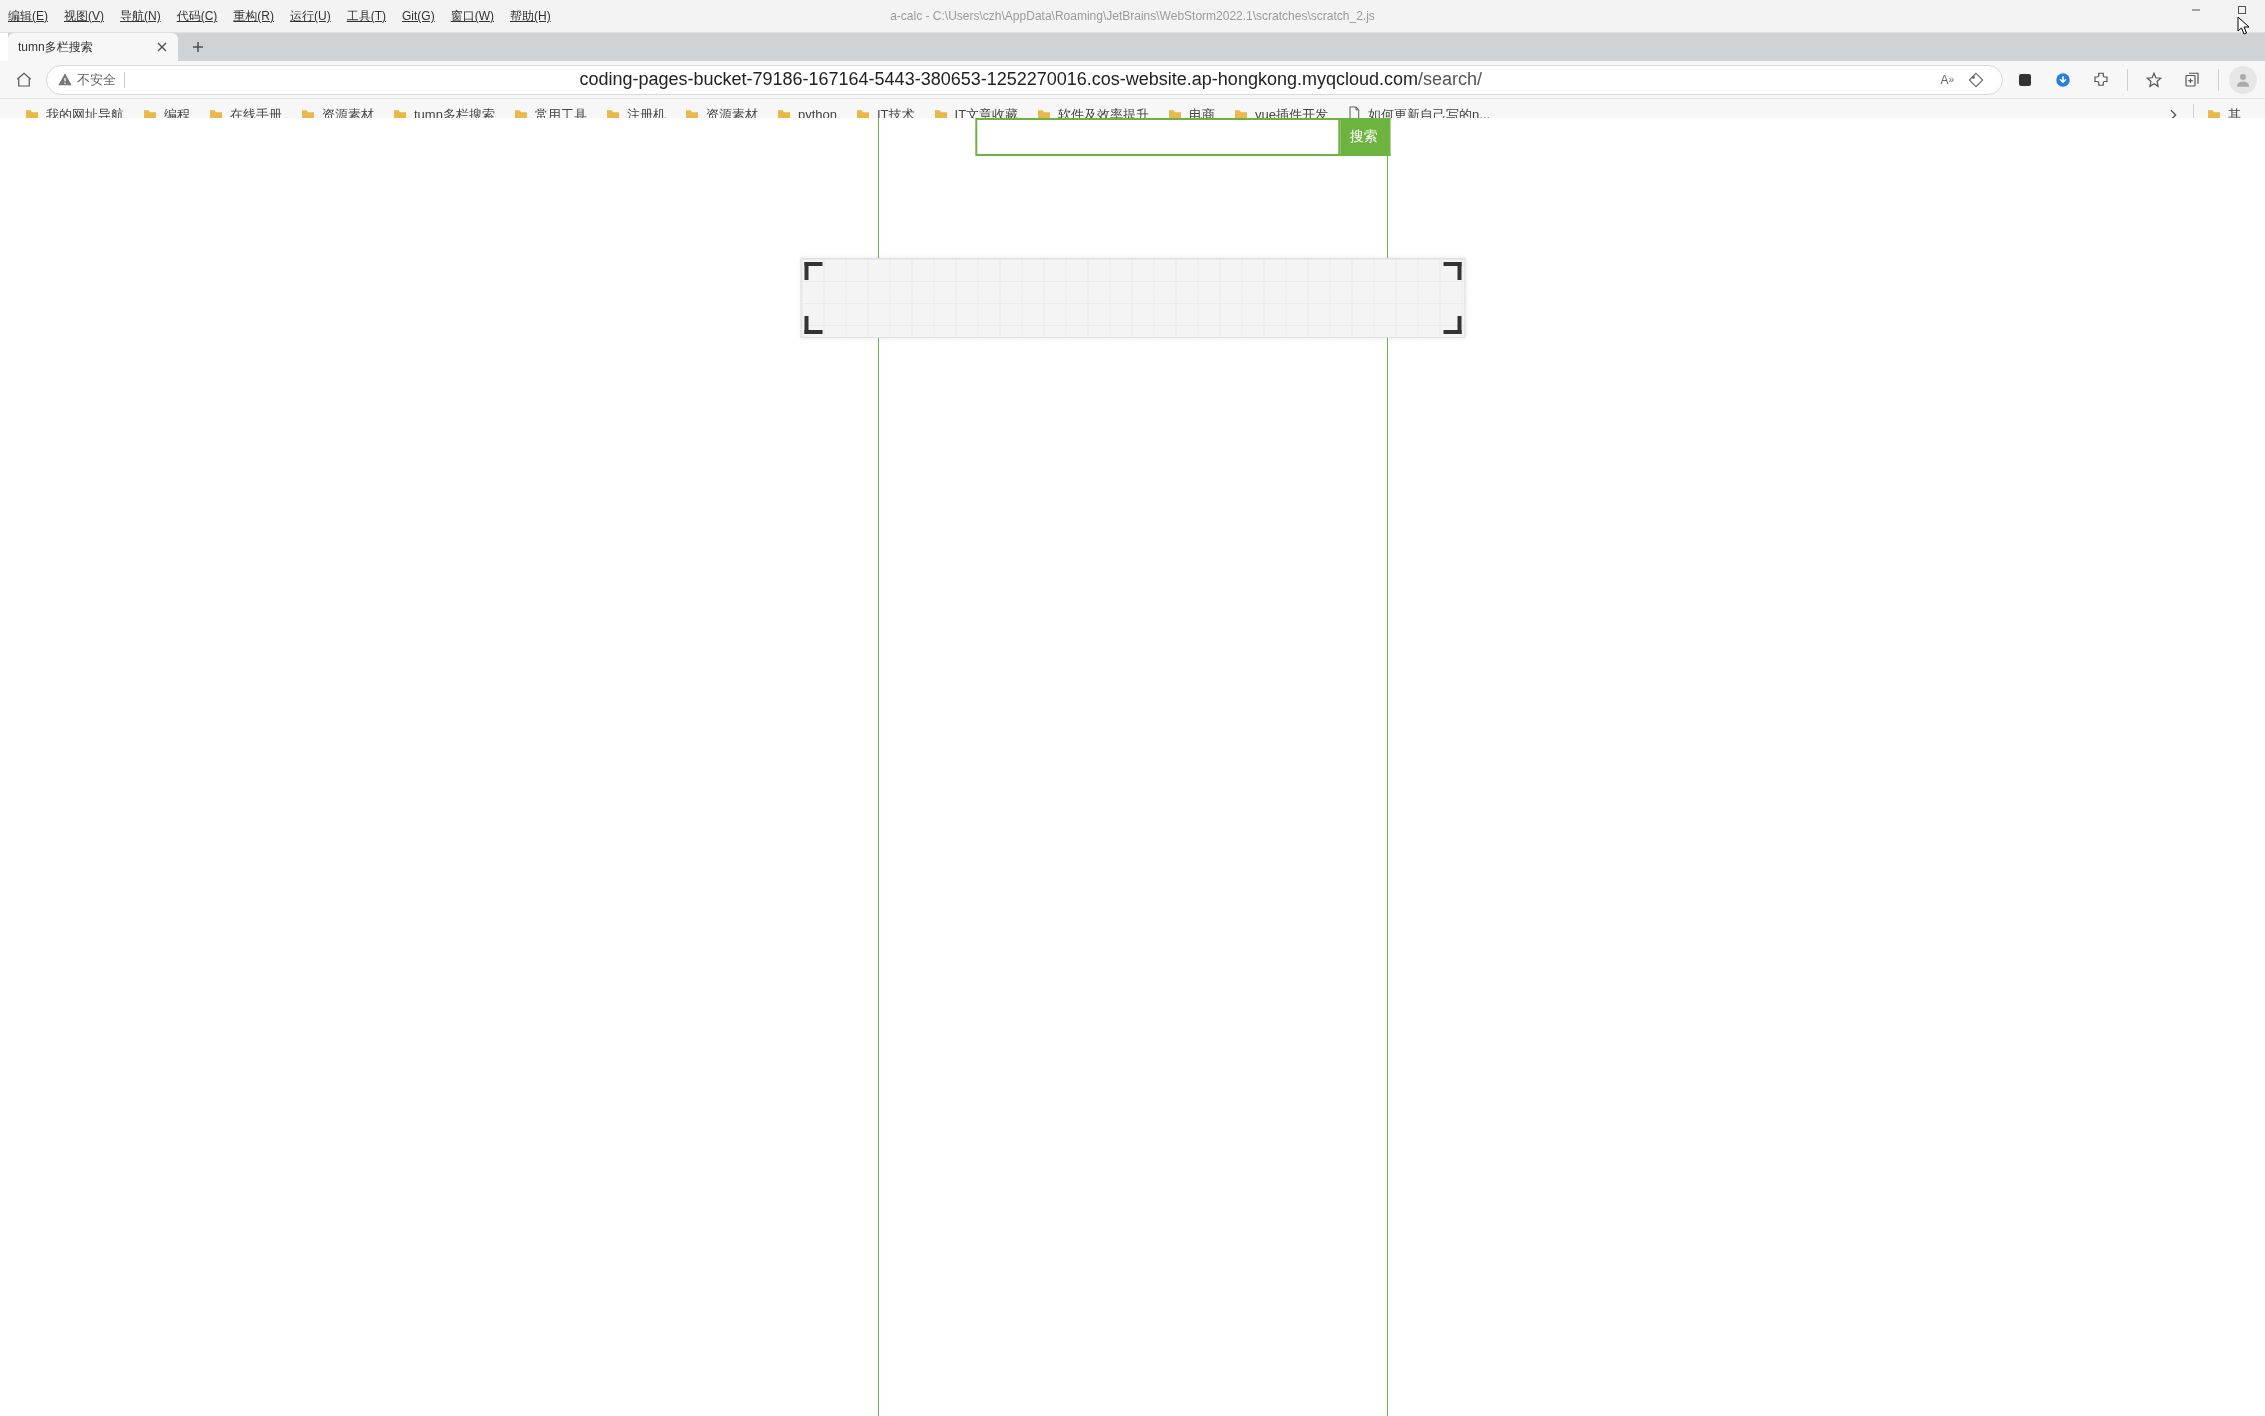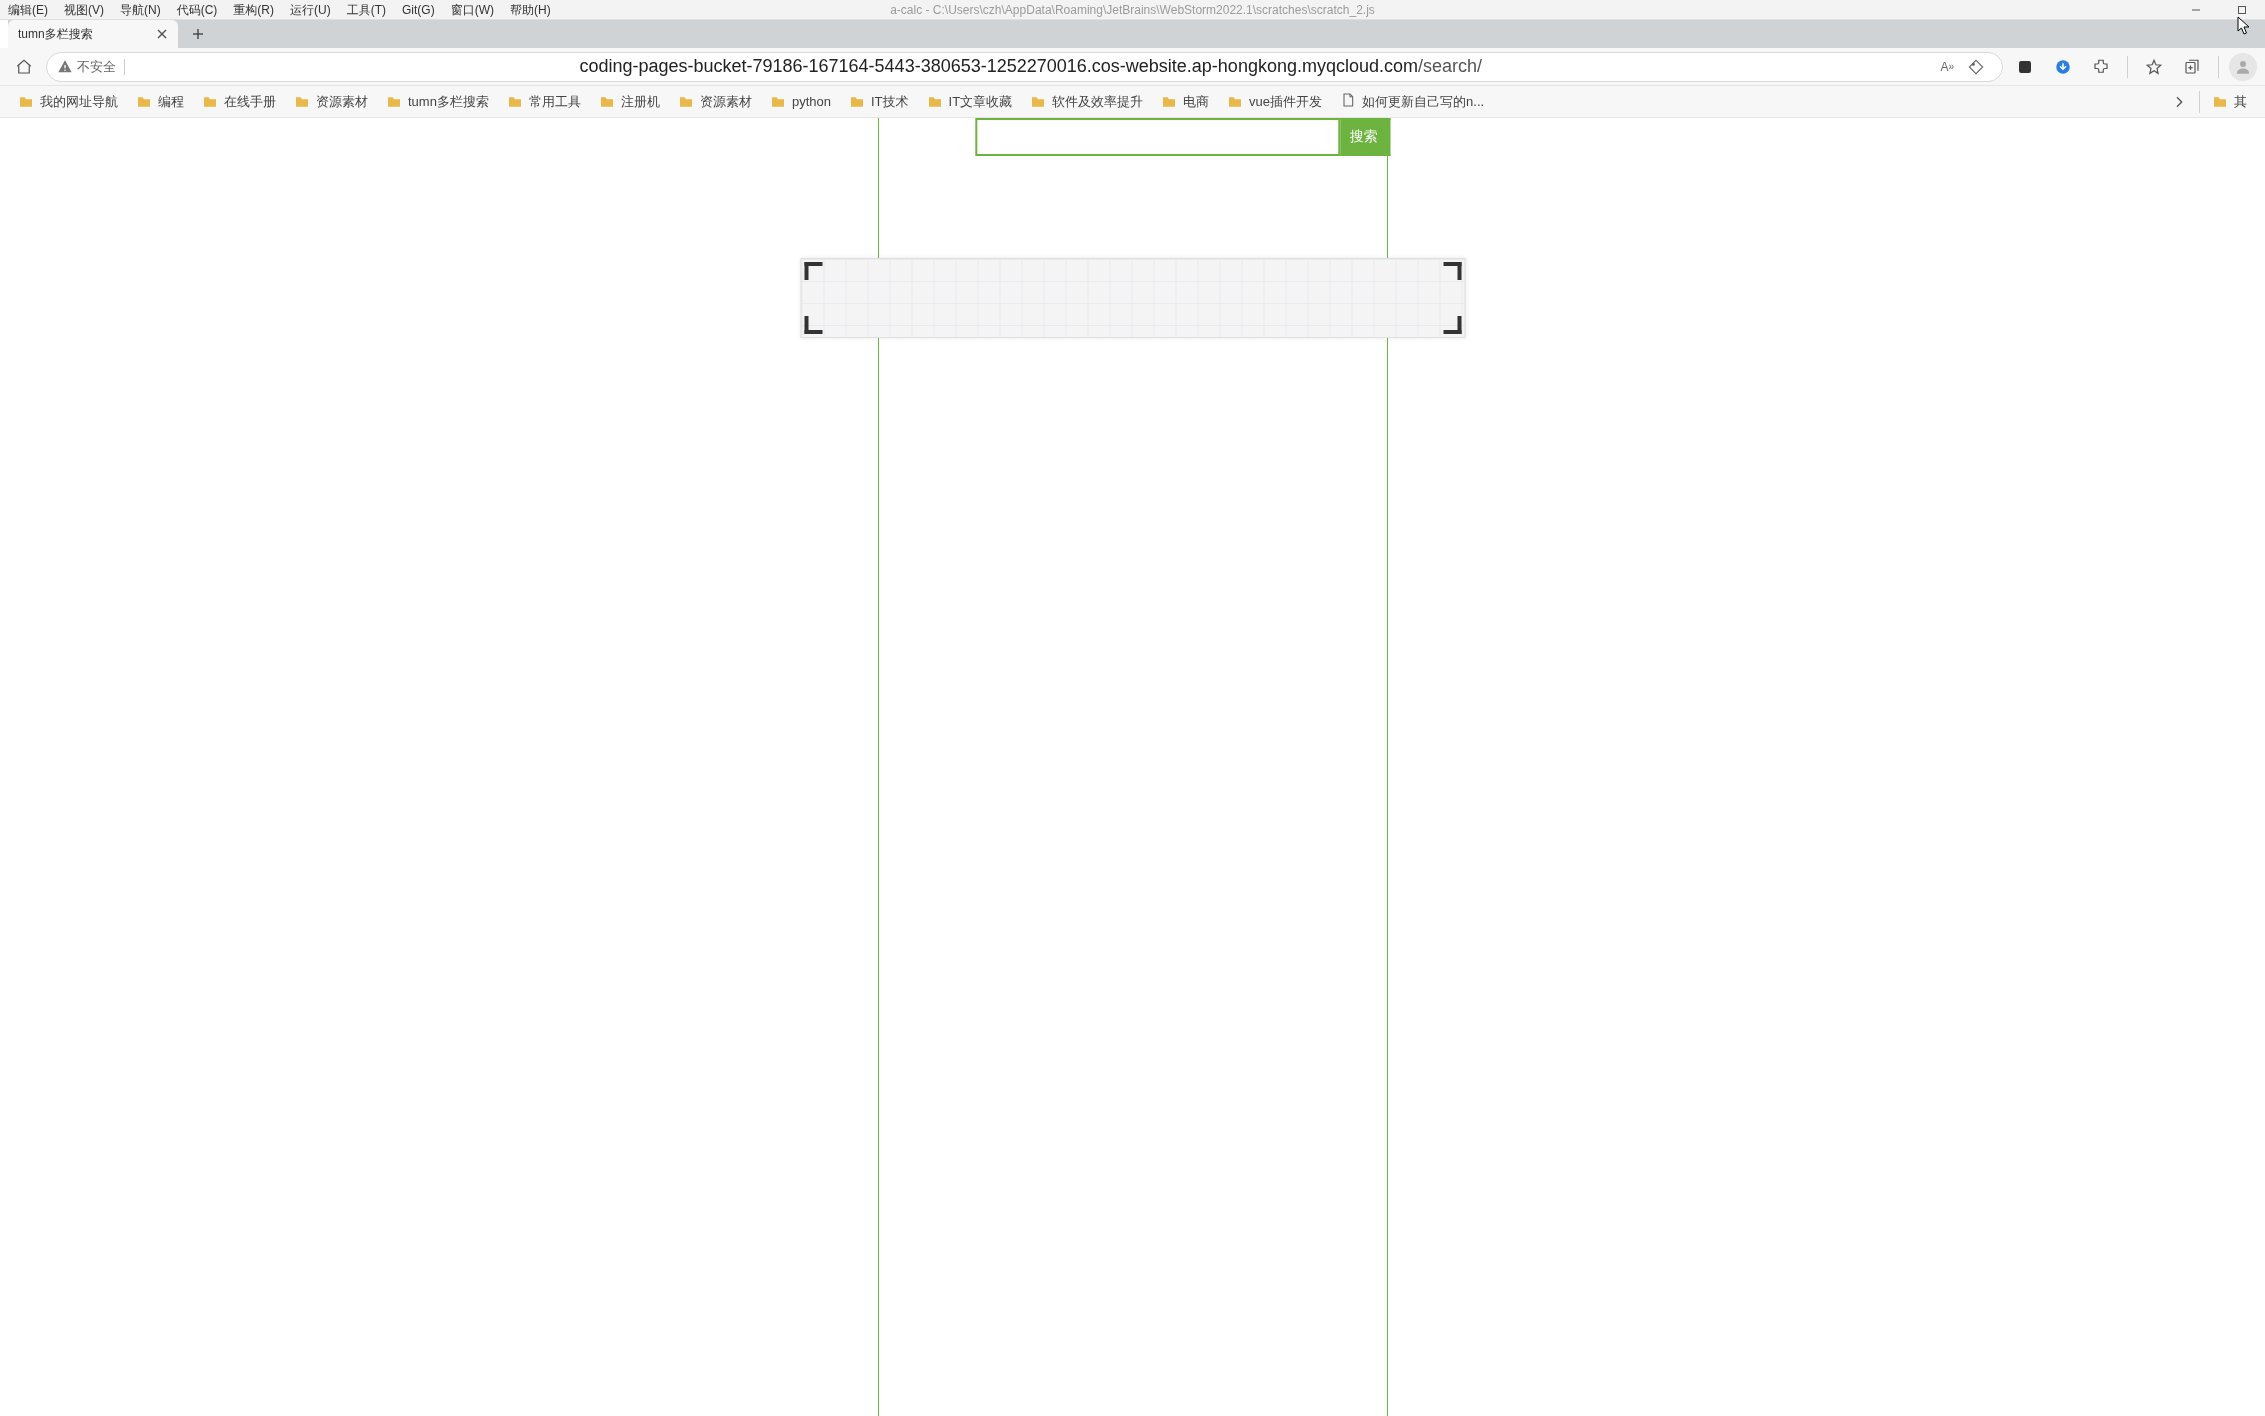--- a/index.html
+++ b/index.html
@@ -1,27 +1,28 @@
 <!DOCTYPE html>
 <html><head>
 <meta charset="utf-8">
 <style>
 * { margin: 0; padding: 0; box-sizing: border-box; font-family: "Microsoft YaHei", "Segoe UI", Arial, sans-serif; }
 html, body { width: 100%; height: 100%; overflow: hidden; background: #fff; }
 
 
 .ide-menubar {
-  height: 20px;
+  height: 33px;
   background: #f3f3f3;
   display: flex;
   align-items: center;
   font-size: 12px;
   color: #333;
   border-bottom: 1px solid #e0e0e0;
   position: relative;
+  text-decoration: underline;
 }
 .ide-menubar .menu-item { padding: 0 8px; cursor: pointer; line-height: 20px; }
 .ide-title { position: absolute; left: 50%; transform: translateX(-50%); color: #9b9b9b; font-size: 12px; pointer-events: none; white-space: nowrap; }
 .ide-win-controls { position: absolute; right: 0; top: 0; display: flex; height: 20px; }
 .ide-win-controls .win-btn { width: 46px; display: flex; align-items: center; justify-content: center; cursor: pointer; }
 .ide-win-controls svg { stroke: #555; fill: none; }
 
 .cursor-arrow {
   position: absolute;
   top: 16px; right: 14px;
@@ -97,21 +98,21 @@
   display: flex; align-items: center; justify-content: center; color: #888;
   cursor: pointer;
 }
 
 
 .bookmarks {
   height: 32px;
   background: #f7f7f7;
   display: flex;
   align-items: center;
-  padding: 0 10px;
+  padding: 0 16px;
   gap: 2px;
   border-bottom: 1px solid #e5e5e5;
 }
 .bookmark {
   display: flex; align-items: center; gap: 6px;
   padding: 4px 8px; font-size: 13px; color: #444;
   border-radius: 4px; cursor: pointer; white-space: nowrap;
 }
 .folder-icon svg { display:block; }
 .bookmarks .overflow { margin-left: auto; display: flex; align-items: center; }

